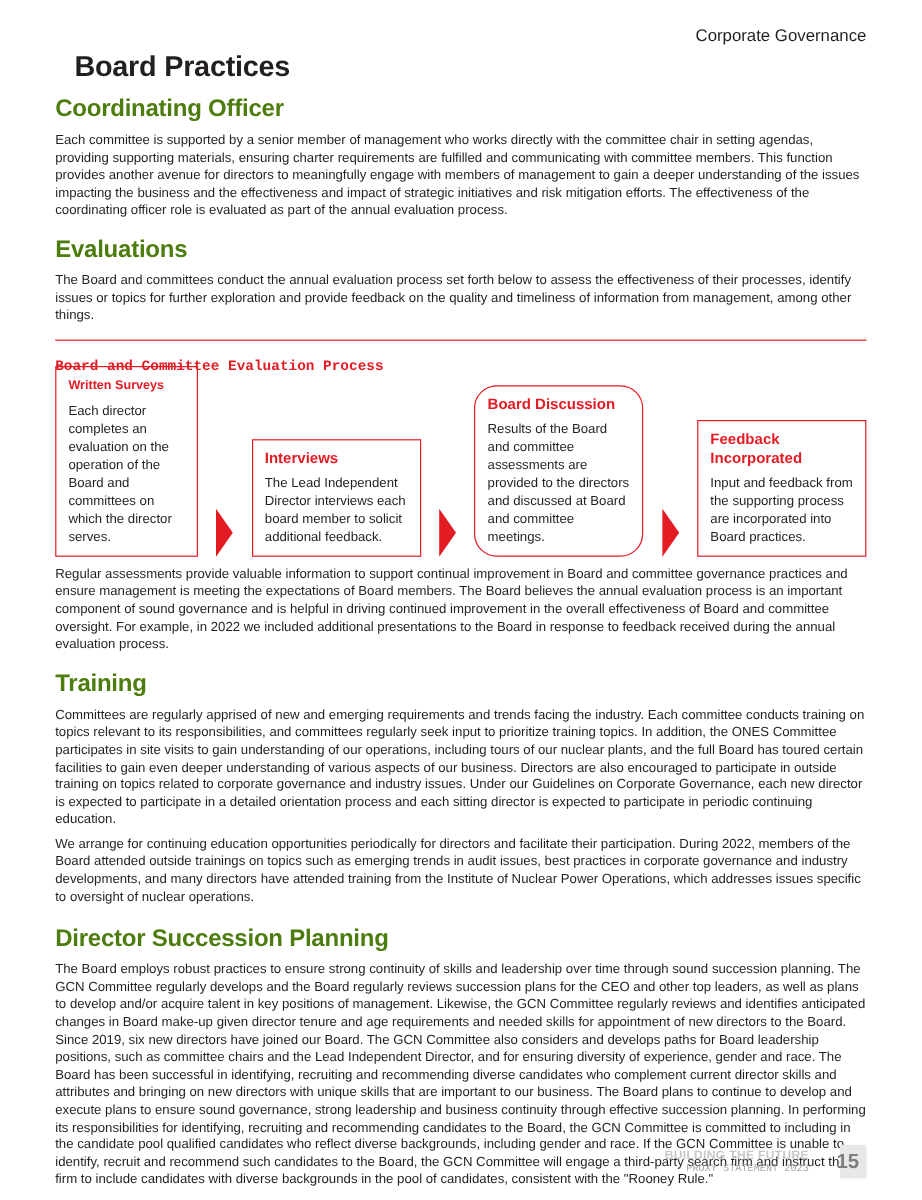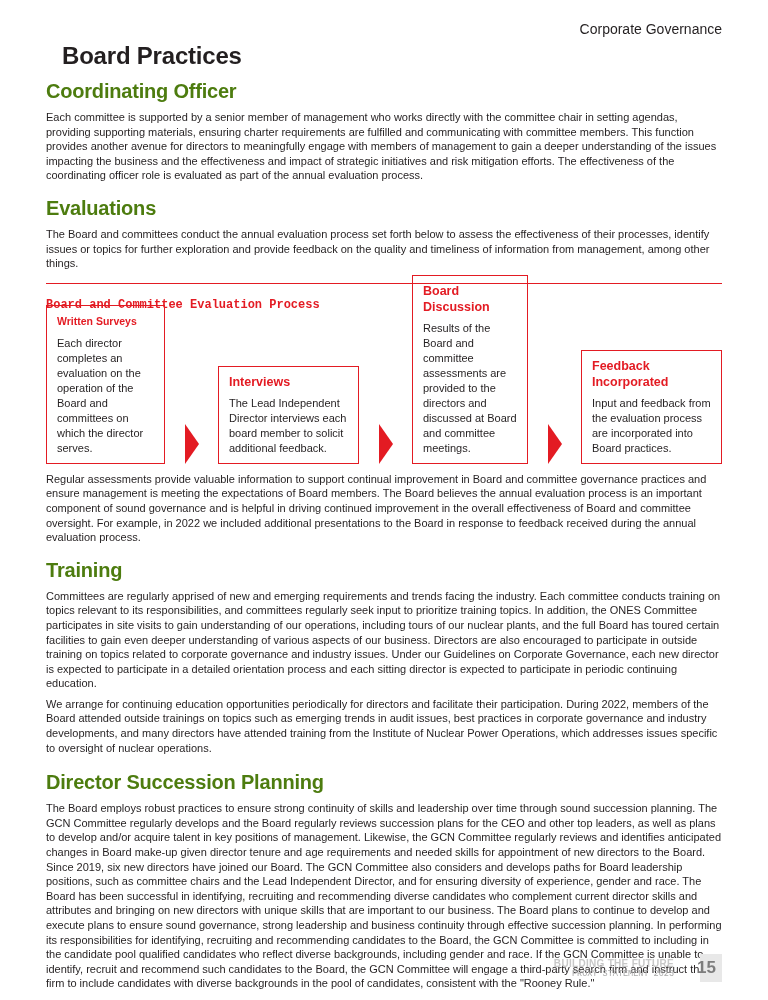--- a/index.html
+++ b/index.html
@@ -49,30 +49,30 @@
     <div class="arrow">
         <span></span>
       </div>
     <div class="box" style="width:141px;">
       <div class="t">Interviews</div>
       <div class="d">The Lead Independent Director interviews each board member to solicit additional feedback.</div>
     </div>
     <div class="arrow">
         <span></span>
       </div>
-    <div class="box" style="width:116px;">
+    <div class="box" style="width:141px;border-radius:19px;">
       <div class="t">Board Discussion</div>
       <div class="d">Results of the Board and committee assessments are provided to the directors and discussed at Board and committee meetings.</div>
     </div>
     <div class="arrow">
         <span></span>
       </div>
     <div class="box" style="width:141px;">
       <div class="t">Feedback Incorporated</div>
-      <div class="d">Input and feedback from the evaluation process are incorporated into Board practices.</div>
+      <div class="d">Input and feedback from the supporting process are incorporated into Board practices.</div>
     </div>
   </div>
 
   <p>Regular assessments provide valuable information to support continual improvement in Board and committee governance practices and ensure management is meeting the expectations of Board members. The Board believes the annual evaluation process is an important component of sound governance and is helpful in driving continued improvement in the overall effectiveness of Board and committee oversight. For example, in 2022 we included additional presentations to the Board in response to feedback received during the annual evaluation process.</p>
 
   <h2>Training</h2>
   <p style="margin-bottom:6px;">Committees are regularly apprised of new and emerging requirements and trends facing the industry. Each committee conducts training on topics relevant to its responsibilities, and committees regularly seek input to prioritize training topics. In addition, the ONES Committee participates in site visits to gain understanding of our operations, including tours of our nuclear plants, and the full Board has toured certain facilities to gain even deeper understanding of various aspects of our business. Directors are also encouraged to participate in outside training on topics related to corporate governance and industry issues. Under our Guidelines on Corporate Governance, each new director is expected to participate in a detailed orientation process and each sitting director is expected to participate in periodic continuing education.</p>
   <p style="margin-bottom:14px;">We arrange for continuing education opportunities periodically for directors and facilitate their participation. During 2022, members of the Board attended outside trainings on topics such as emerging trends in audit issues, best practices in corporate governance and industry developments, and many directors have attended training from the Institute of Nuclear Power Operations, which addresses issues specific to oversight of nuclear operations.</p>
 
   <h2>Director Succession Planning</h2>

